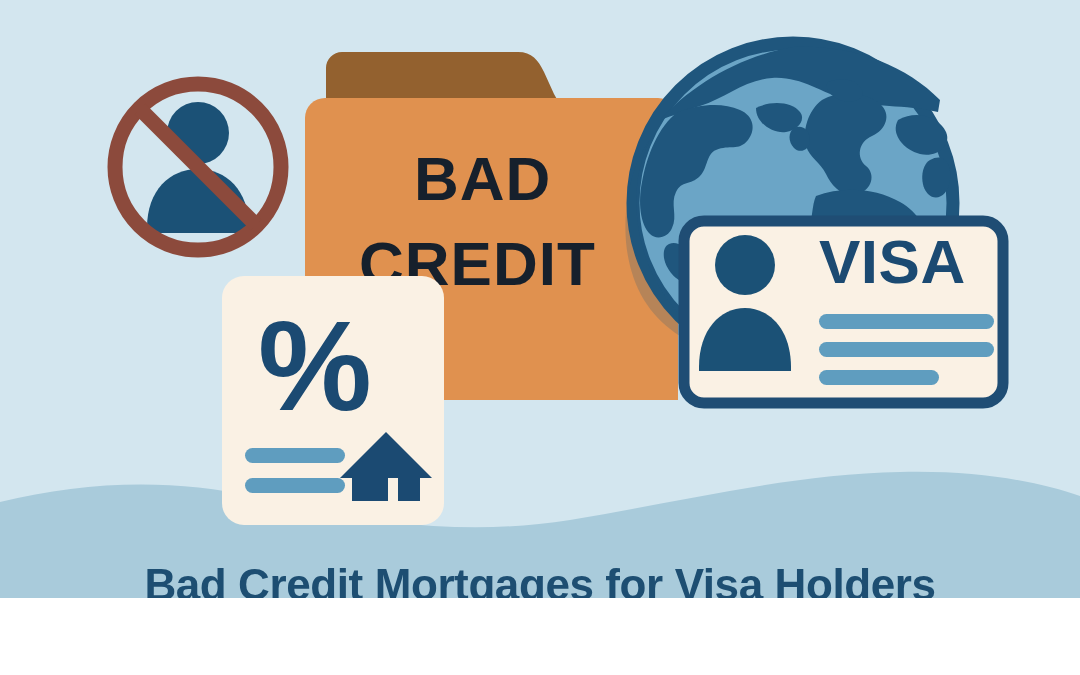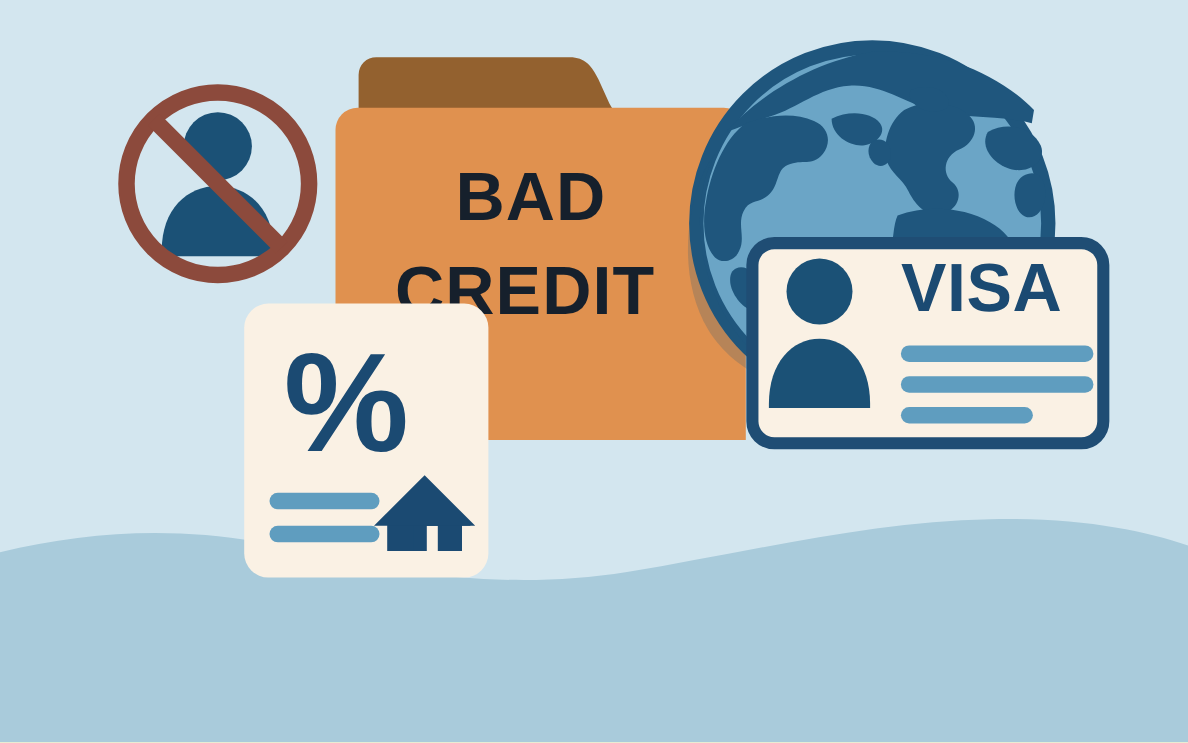--- a/index.html
+++ b/index.html
@@ -3,21 +3,21 @@
 <meta charset="utf-8">
 <style>
   html, body {
     margin: 0;
     padding: 0;
     background: #ffffff;
   }
   #stage {
     position: relative;
     width: 1080px;
-    height: 675px;
+    height: 598px;
     overflow: hidden;
     font-family: "Liberation Sans", sans-serif;
     background: #fde047;
   }
   #bg-svg, #art-svg {
     position: absolute;
     left: 0;
     top: 0;
     width: 1080px;
     height: 675px;
@@ -127,14 +127,17 @@
       <circle cx="745" cy="265" r="30" fill="#1b5176"></circle>
       <path fill="#1b5176" d="M699,367 C699,330 720,308 745,308 C770,308 791,330 791,367 L791,371 L699,371 Z"></path>
       <text x="819" y="283" fill="#1b4a72" font-family="Liberation Sans, sans-serif" font-size="62" font-weight="bold" letter-spacing="0.5">VISA</text>
       <rect x="819" y="314" width="175" height="15" rx="7.5" ry="7.5" fill="#5f9dbf"></rect>
       <rect x="819" y="342" width="175" height="15" rx="7.5" ry="7.5" fill="#5f9dbf"></rect>
       <rect x="819" y="370" width="120" height="15" rx="7.5" ry="7.5" fill="#5f9dbf"></rect>
     </g>
 
   </svg>
 
+  <div id="title-wrap">
+    <span id="page-title" style="color: rgb(29, 78, 114);">Bad Credit Mortgages for Visa Holders</span>
+  </div>
 
 </div>
 
 </body></html>

